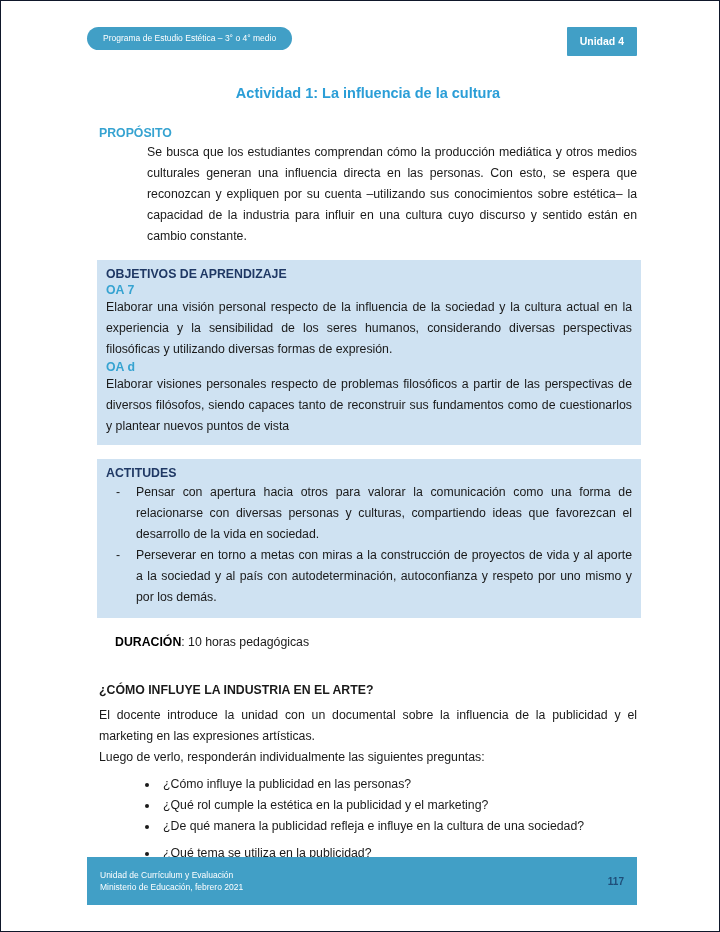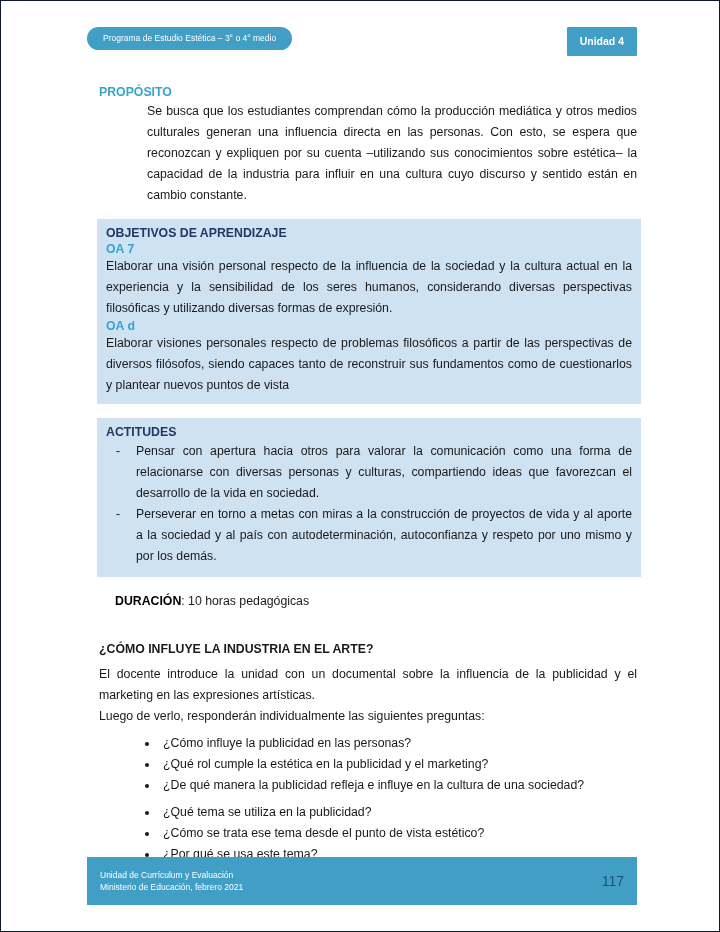--- a/index.html
+++ b/index.html
@@ -129,34 +129,35 @@
     position: absolute;
     left: 86px; right: 82px; bottom: 26px;
     height: 48px;
     background: #419fc6;
     display: flex;
     justify-content: space-between;
     align-items: center;
     padding: 0 13px;
   }
   .footer-left { color: #ffffff; font-size: 8.5px; line-height: 12px; }
-  .footer-page { color: #1f4e79; font-weight: normal; font-size: 14px; }
+  .footer-page { color: #1f4e79; font-weight: bold; font-size: 10px; }
 </style>
 </head>
 <body>
 
 <div class="page">
 
   <div class="topbar">
     <span class="program-pill">Programa de Estudio Estética – 3° o 4° medio</span>
     <span class="unit-badge">Unidad 4</span>
   </div>
 
   <div class="content">
 
+    <h1 class="doc-title">Actividad 1: La influencia de la cultura</h1>
 
     <h2 class="teal-heading">PROPÓSITO</h2>
     <p class="body-text mb">Se busca que los estudiantes comprendan cómo la producción mediática y otros medios culturales generan una influencia directa en las personas. Con esto, se espera que reconozcan y expliquen por su cuenta –utilizando sus conocimientos sobre estética– la capacidad de la industria para influir en una cultura cuyo discurso y sentido están en cambio constante.</p>
 
     <div class="blue-box">
       <div class="box-heading">OBJETIVOS DE APRENDIZAJE</div>
       <div class="oa-code">OA 7</div>
       <p class="body-text">Elaborar una visión personal respecto de la influencia de la sociedad y la cultura actual en la experiencia y la sensibilidad de los seres humanos, considerando diversas perspectivas filosóficas y utilizando diversas formas de expresión.</p>
       <div class="oa-code">OA d</div>
       <p class="body-text">Elaborar visiones personales respecto de problemas filosóficos a partir de las perspectivas de diversos filósofos, siendo capaces tanto de reconstruir sus fundamentos como de cuestionarlos y plantear nuevos puntos de vista</p>

